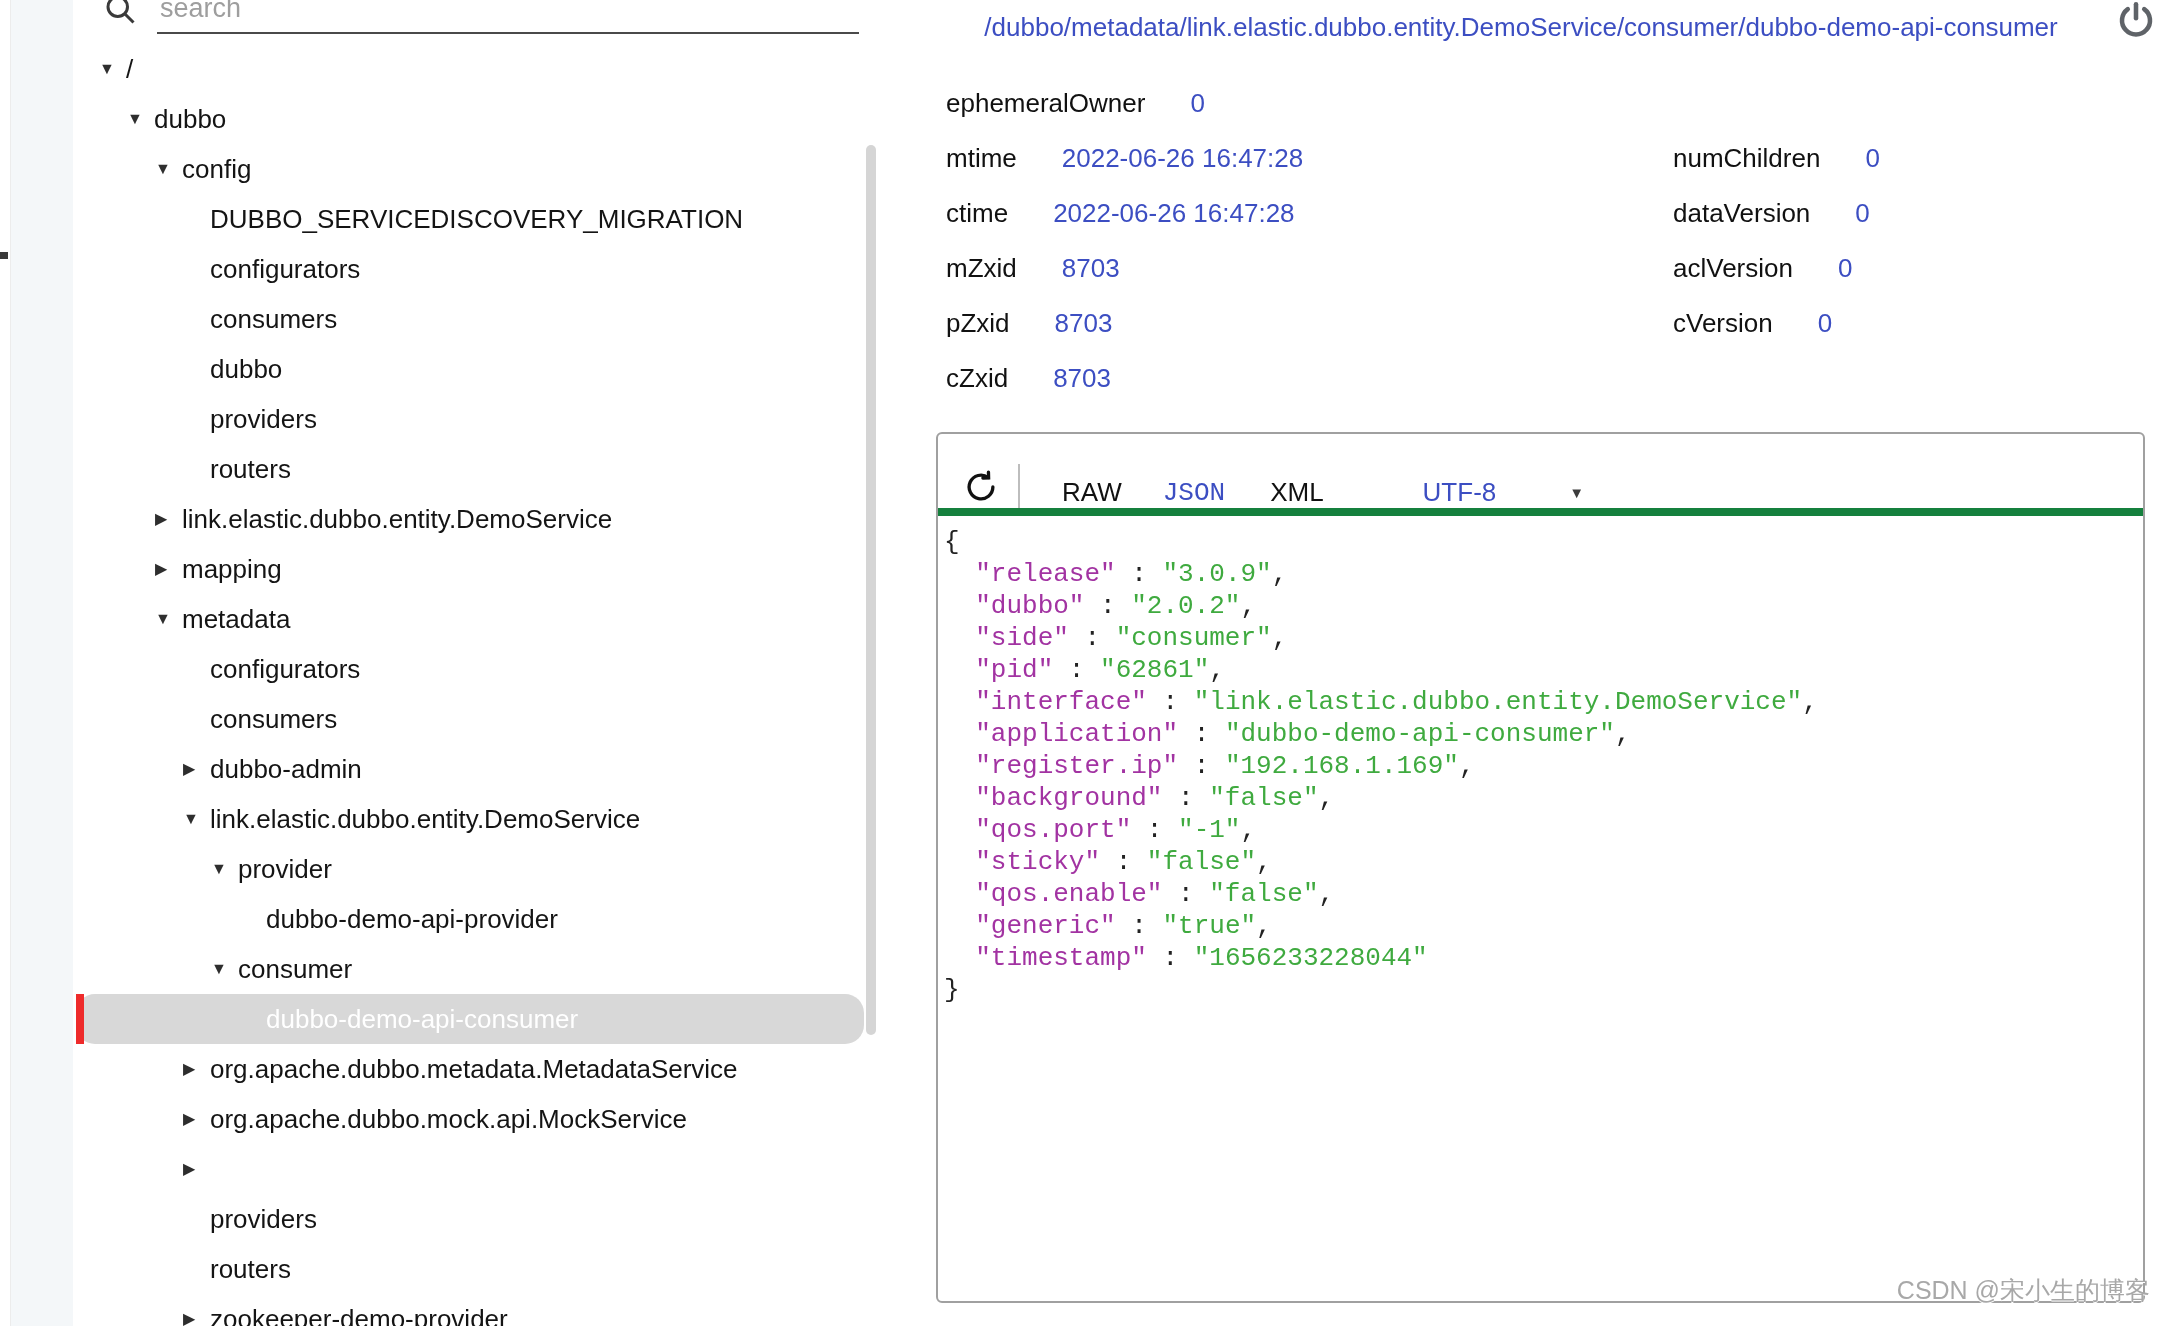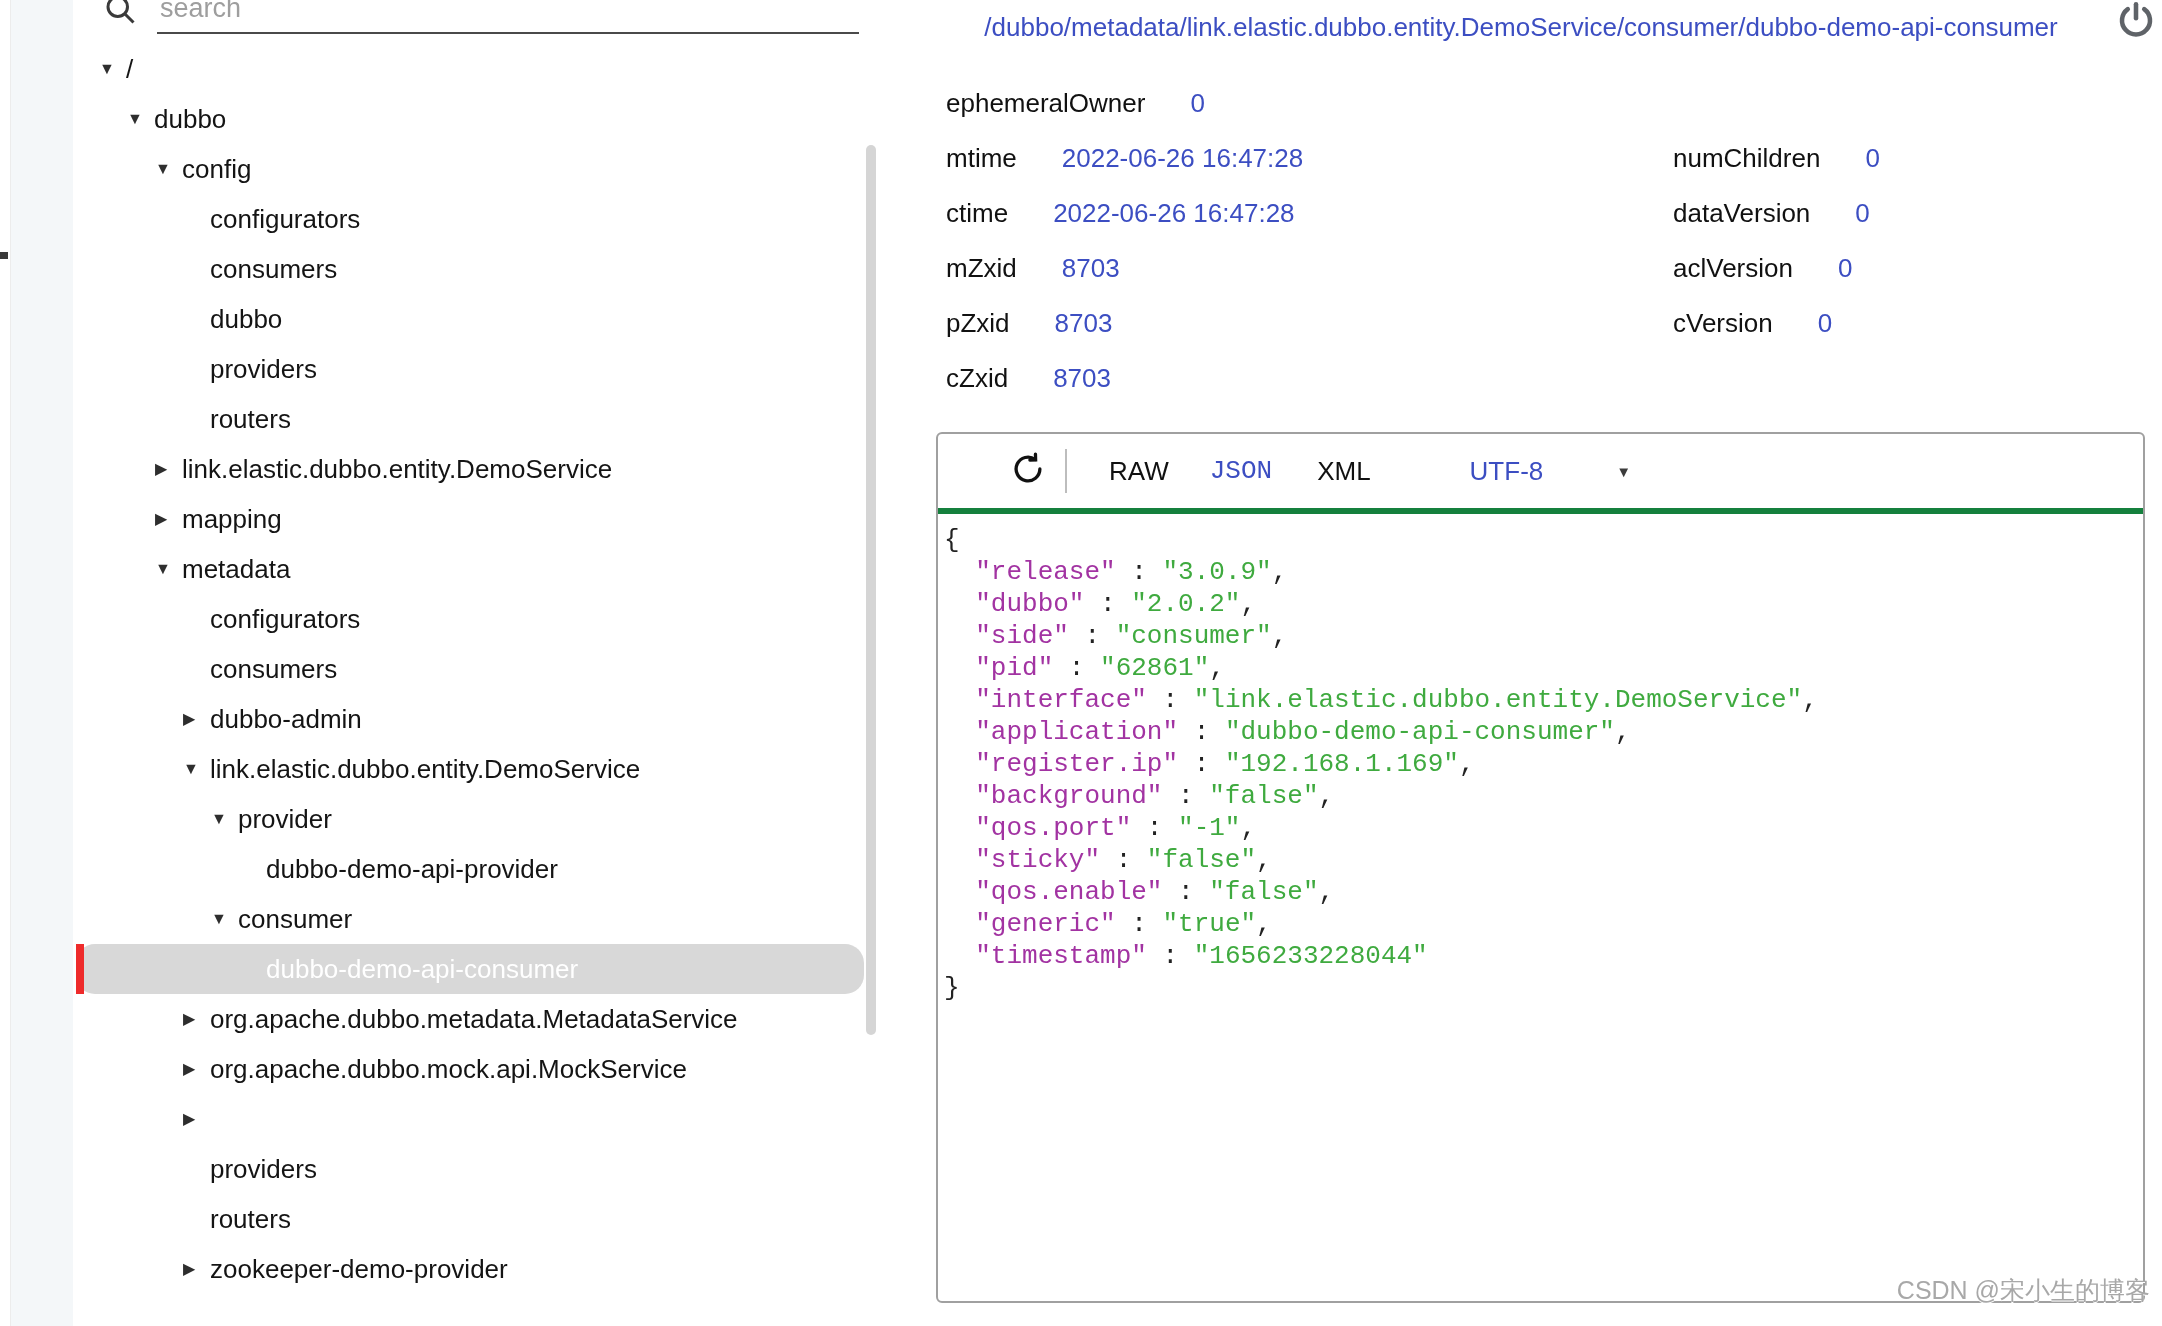--- a/index.html
+++ b/index.html
@@ -32,21 +32,21 @@
   
   .stats-left{position:absolute;left:946px;top:76px;}
   .stats-right{position:absolute;left:1673px;top:131px;}
   .stat-row{height:55px;display:flex;align-items:center;}
   .stat-label{font-size:26px;color:#111111;}
   .stat-value{font-size:26px;color:#3c4ec2;margin-left:45px;}
 
   
   .data-panel{position:absolute;left:936px;top:432px;width:1209px;height:871px;border:2px solid #a0a0a0;
     border-radius:6px;background:#ffffff;box-sizing:border-box;}
-  .toolbar{height:74px;border-bottom:6px solid #15803d;display:flex;align-items:center;padding-left:47px;}
+  .toolbar{height:74px;border-bottom:8px solid #15803d;display:flex;align-items:flex-end;}
   .refresh-btn{margin-left:24px;width:38px;height:38px;display:flex;align-items:center;justify-content:center;}
   .toolbar-divider{margin-left:18px;width:2px;height:44px;background:#bdbdbd;}
   .tab{font-size:26px;color:#111111;cursor:default;}
   .tab.active{color:#3c4ec2;}
   .tab.t0{margin-left:42px;} .tab.t1{margin-left:41px;font-family:Liberation Mono, monospace;} .tab.t2{margin-left:45px;}
   .encoding{margin-left:99px;font-size:26px;color:#3c4ec2;display:flex;align-items:center;gap:40px;}
   .encoding .caret{margin-left:33px;font-size:15px;color:#3c3c3c;}
   .json-area{padding:10px 0 0 6px;font-family:"Liberation Mono", monospace;font-size:26px;line-height:32px;
     white-space:pre;color:#222222;}
   .jk{color:#a233a2;} .jv{color:#3faa3f;} .jp{color:#222222;}
@@ -73,20 +73,24 @@
         <span class="tree-caret">▼</span>
         <span class="tree-label">/</span>
       </div>
       <div class="tree-row" style="padding-left: 51px;">
         <span class="tree-caret">▼</span>
         <span class="tree-label">dubbo</span>
       </div>
       <div class="tree-row" style="padding-left: 79px;">
         <span class="tree-caret">▼</span>
         <span class="tree-label">config</span>
+      </div>
+      <div class="tree-row" style="padding-left: 107px;">
+        <span class="tree-caret"></span>
+        <span class="tree-label">DUBBO_SERVICEDISCOVERY_MIGRATION</span>
       </div>
       <div class="tree-row" style="padding-left: 107px;">
         <span class="tree-caret"></span>
         <span class="tree-label">configurators</span>
       </div>
       <div class="tree-row" style="padding-left: 107px;">
         <span class="tree-caret"></span>
         <span class="tree-label">consumers</span>
       </div>
       <div class="tree-row" style="padding-left: 107px;">

